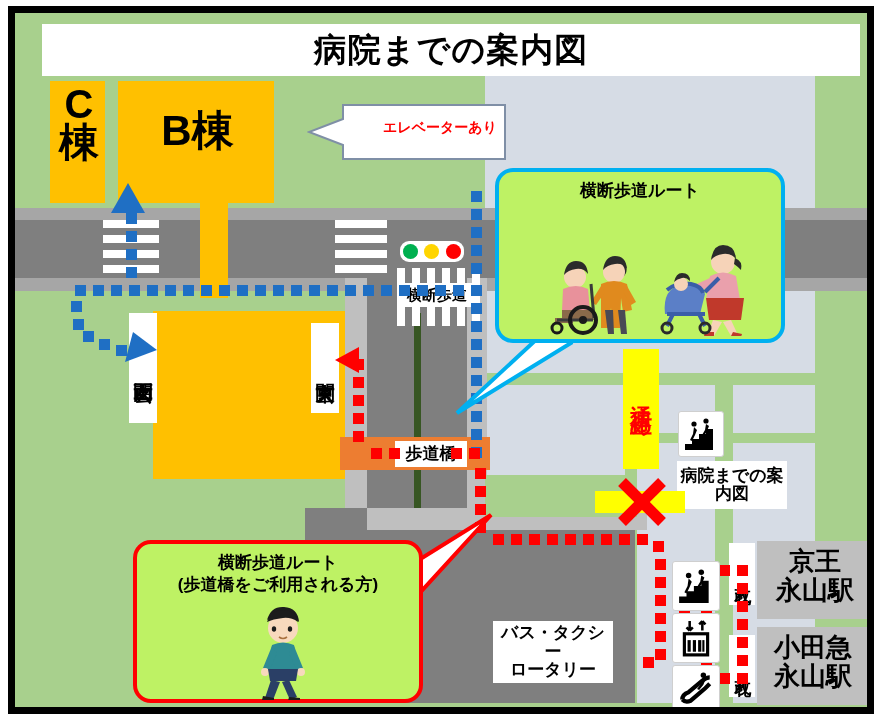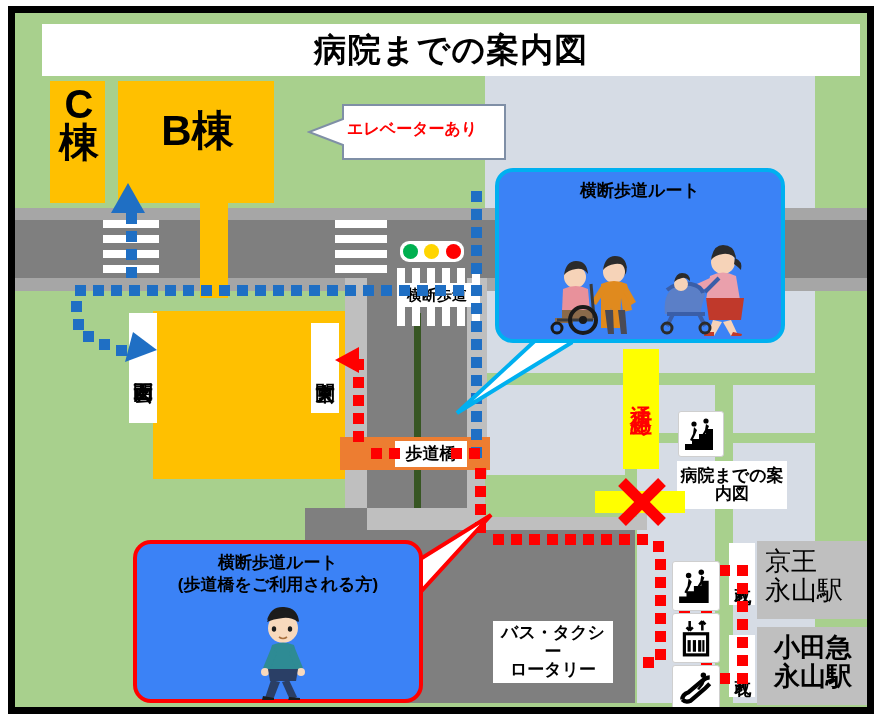--- a/index.html
+++ b/index.html
@@ -93,21 +93,21 @@
     width: 11px; height: 11px;
   }
   .dot.blue { background: #1f6fc4; }
   .dot.red  { background: #ff0000; }
 
   .arrow { position: absolute; z-index: 26; }
 
   
   .callout {
     position: absolute;
-    background: #3b82f6;
+    background: #bef264;
     border-radius: 18px;
     z-index: 50;
     box-sizing: border-box;
   }
   .callout.blue { border: 4px solid #00b0f0; }
   .callout.red  { border: 4px solid #ff0000; }
   .callout .ctext {
     text-align: center;
     font-weight: bold;
     color: #000000;
@@ -118,23 +118,23 @@
 
   
   .elev-banner {
     position: absolute;
     z-index: 45;
   }
   .elev-banner .etext {
     position: absolute;
     left: 40px; top: 16px;
     width: 150px;
-    text-align: left;
+    text-align: right;
     color: #ff0000;
-    font-size: 16px;
+    font-size: 14px;
     font-weight: bold;
   }
 
   
   .signal {
     position: absolute;
     background: #ffffff;
     border-radius: 9px;
     display: flex;
     align-items: center;
@@ -436,21 +436,21 @@
 
 
       <div class="plate" style="left:662px; top:448px; width:110px; height:48px; font-size:17px; white-space:pre-line;">病院までの案内図</div>
 
       <div class="plate" style="left:478px; top:608px; width:120px; height:62px; font-size:17px; white-space:pre-line;">バス・タクシー
 ロータリー</div>
 
       <div class="rect bldg-grey" style="left:742px; top:528px; width:110px; height:78px;"></div>
       <div class="rect bldg-grey" style="left:742px; top:614px; width:110px; height:78px;"></div>
 
-      <div class="bigtext" style="left:750px; top:534px; width:100px; font-size:26px; font-weight:normal; text-align:left; line-height:1.12; white-space:pre-line;">京王
+      <div class="bigtext" style="left:750px; top:534px; width:100px; font-size:26px; font-weight:bold; text-align:center; line-height:1.12; white-space:pre-line;">京王
 永山駅</div>
       <div class="bigtext" style="left:746px; top:620px; width:104px; font-size:26px; font-weight:bold; text-align:center; line-height:1.12; white-space:pre-line;">小田急
 永山駅</div>
 
       <div class="plate vert" style="left:714px; top:530px; width:26px; height:62px; font-size:17px;">改札</div>
       <div class="plate vert" style="left:714px; top:622px; width:26px; height:62px; font-size:17px;">改札</div>
 
       <div class="elev-banner" style="left:292px; top:90px; width:200px; height:58px;">
         <svg width="200" height="58" viewBox="0 0 200 58">
           <polygon points="36,2 198,2 198,56 36,56 36,42 2,29 36,16" fill="#ffffff" stroke="#7f8fa6" stroke-width="2"></polygon>

